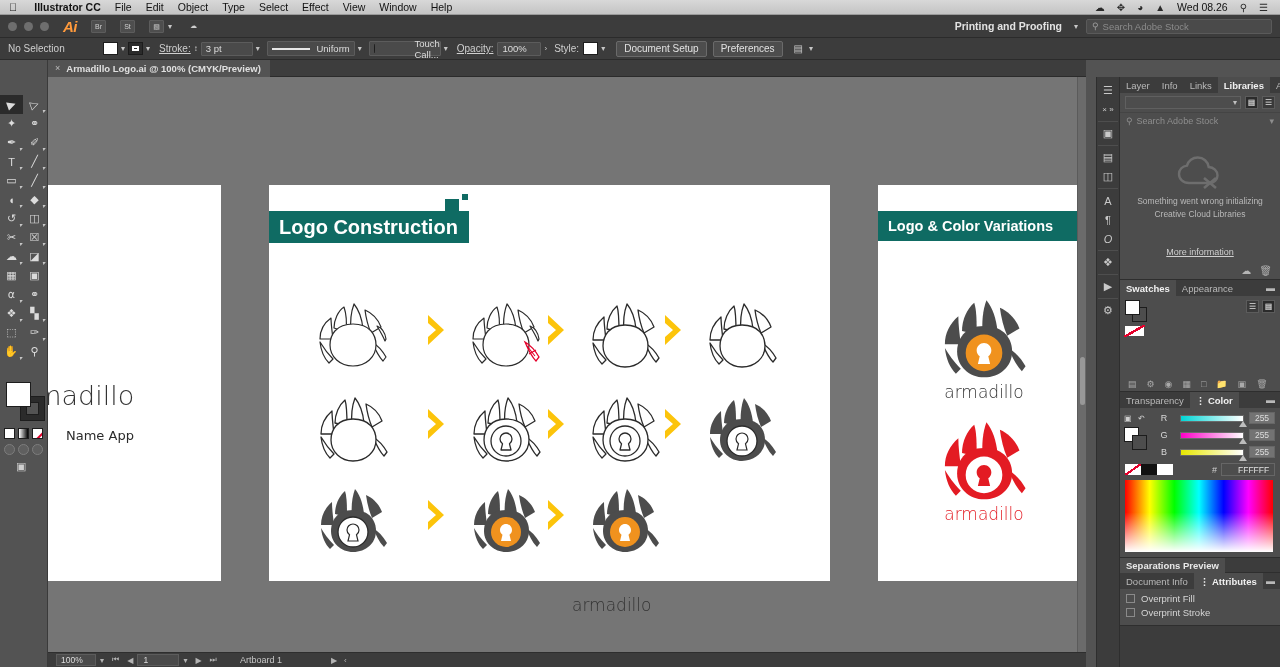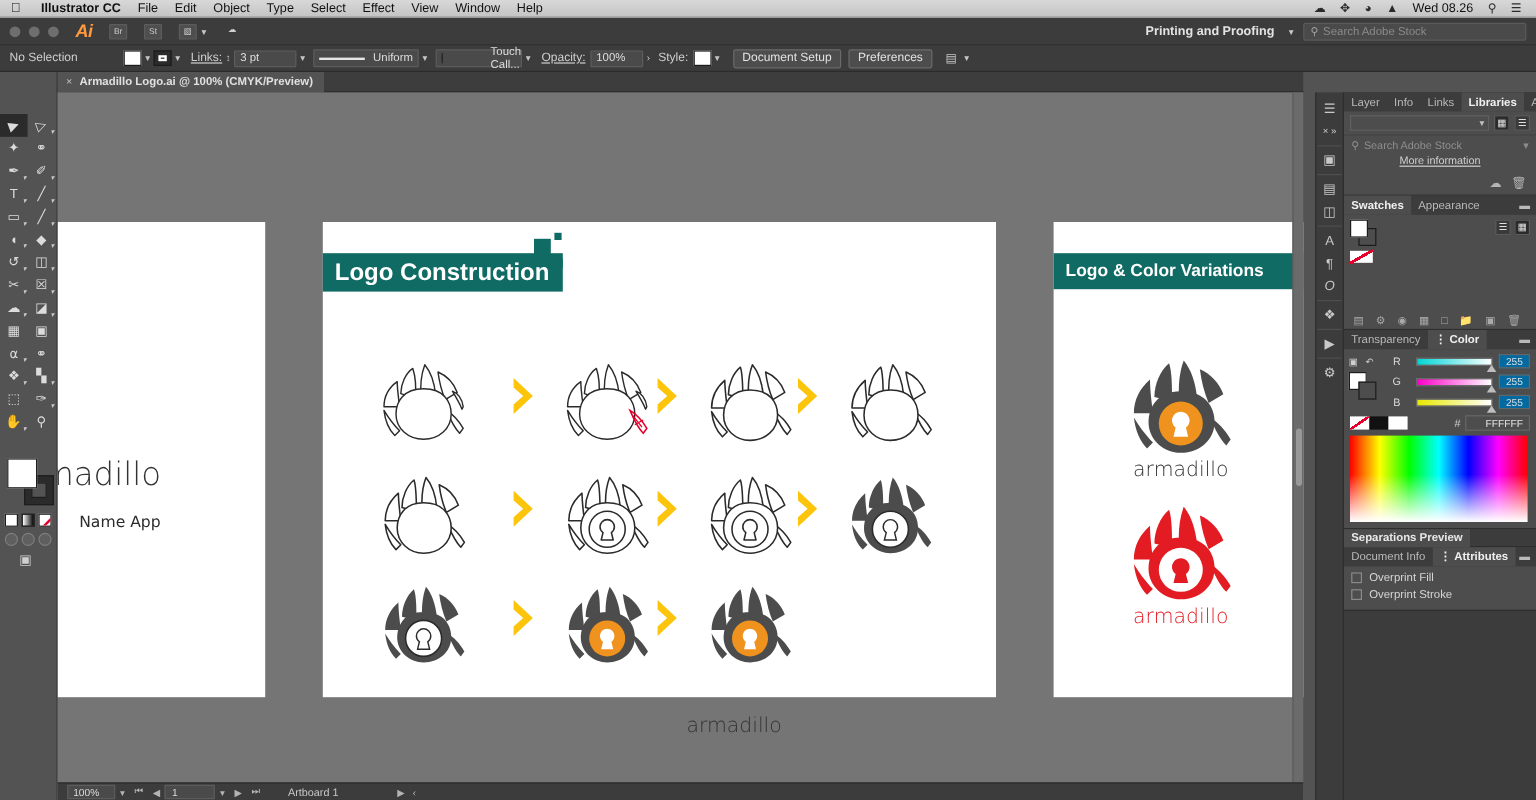--- a/index.html
+++ b/index.html
@@ -192,21 +192,21 @@
 
   .color-body { padding:4px 5px 5px; background:#4d4d4d; position:relative; }
   .cr { display:flex; align-items:center; gap:5px; margin-bottom:5px; }
   .cr .ch { width:22px; text-align:center; color:#d8d8d8; font-size:9px; }
   .slider { flex:1; height:7px; border:1px solid #6a6a6a; position:relative; }
   .slider i { position:absolute; right:-4px; top:5px; width:0;height:0;
      border-left:4px solid transparent;border-right:4px solid transparent;border-bottom:6px solid #bdbdbd;}
   .sl-r { background:linear-gradient(to right, #00d5d5, #ffffff); }
   .sl-g { background:linear-gradient(to right, #ff00c8, #ffffff); }
   .sl-b { background:linear-gradient(to right, #e8e800, #ffffff); }
-  .cval { width:26px; height:12px; background:#0369a1; border:1px solid #666; color:#ddd; font-size:8.5px; display:flex; align-items:center; justify-content:center;}
+  .cval { width:26px; height:12px; background:#737373; border:1px solid #666; color:#ddd; font-size:8.5px; display:flex; align-items:center; justify-content:center;}
   .hexrow { display:flex; align-items:center; gap:4px; margin-top:2px; }
   .hexrow .sp { margin-left:auto; color:#cfcfcf; font-size:9px; }
   .hexfield { width:54px; height:13px; background:#4d4d4d; border:1px solid #666; color:#e2e2e2; font-size:8.5px; display:flex; align-items:center; padding-left:16px; }
   .cpick { margin-top:4px; height:72px; width:148px;
      background:
        linear-gradient(to bottom, rgba(255,255,255,0) 0%, rgba(255,255,255,0) 45%, #ffffff 100%),
        linear-gradient(to right, #ff0000,#ffff00,#00ff00,#00ffff,#0000ff,#ff00ff,#ff0000);
   }
   .cstrip { display:flex; margin-top:0; }
   .cstrip .none { width:16px; height:11px; background:#fff; position:relative;}
@@ -284,21 +284,21 @@
         </span>
       </span>
     </div>
 
     <div class="ctrlbar">
       <span class="lbl" style="width:95px;">No Selection</span>
       <span class="swatchbox"></span>
       <span class="mini-caret">▾</span>
       <span class="swatchbox strokebox"></span>
       <span class="mini-caret">▾</span>
-      <span class="lbl ul" style="margin-left:6px;">Links:</span>
+      <span class="lbl ul" style="margin-left:6px;">Stroke:</span>
       <span class="mini-caret">↕</span>
       <span class="field" style="width:52px;">3 pt</span>
       <span class="mini-caret">▾</span>
       <span class="strokestyle" style="margin-left:4px;">
         <i class="stroke-line"></i>
         <b style="font-weight:normal;font-size:9.5px;color:#ddd;">Uniform</b>
       </span>
       <span class="mini-caret">▾</span>
       <span class="dotbtn" style="margin-left:4px;gap:40px;">
         <i class="dot"></i>
@@ -655,20 +655,28 @@
           <div class="lib-toolrow">
             <span class="lib-select">▾</span>
             <span class="sqbtn on">▦</span>
             <span class="sqbtn">☰</span>
           </div>
           <div class="lib-search">
             <span style="font-size:9px;">⚲</span>
             <span>Search Adobe Stock</span>
             <span style="margin-left:auto;">▾</span>
           </div>
+          <div class="lib-empty">
+            <svg width="48" height="34" viewBox="0 0 48 34">
+              <path d="M13 27 C7 27 3 23 3 18 C3 13.5 6.5 10 11 9.6 C12.2 4.8 16.6 1.5 21.8 1.5 C27.4 1.5 32 5.6 32.7 11 C37.6 11.3 41.5 15 41.5 19.4 C41.5 23.7 37.9 27 33.4 27 Z" fill="none" stroke="#6e6e6e" stroke-width="2.4"></path>
+              <path d="M28 22 L40 32 M40 22 L28 32" stroke="#6e6e6e" stroke-width="2.6"></path>
+            </svg>
+            <div class="msg">Something went wrong initializing</div>
+            <div class="msg" style="margin-top:-4px;">Creative Cloud Libraries</div>
+          </div>
           <div class="lib-more">More information</div>
           <div class="lib-foot">
             <span>☁</span>
             <span>🗑</span>
           </div>
         </div>
       </div>
 
       <div class="panel">
         <div class="ptabs">

